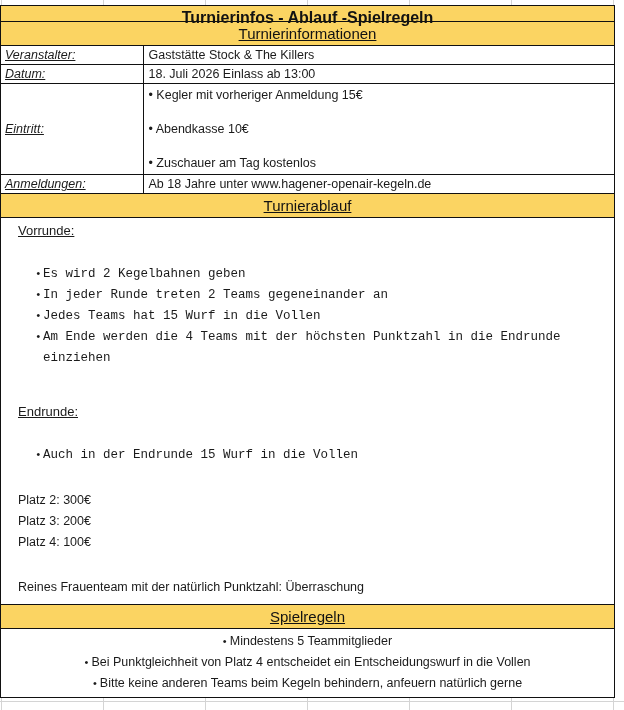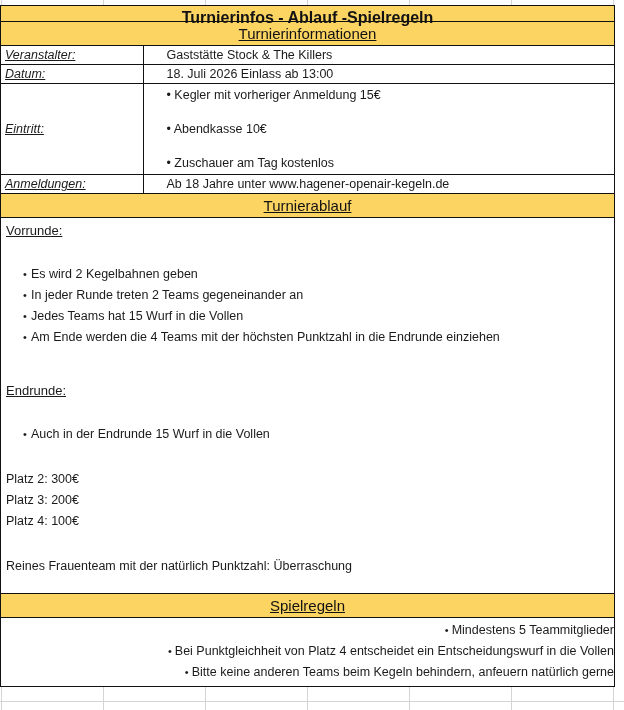--- a/index.html
+++ b/index.html
@@ -86,47 +86,48 @@
     box-sizing: border-box;
   }
   table.info td.label {
     width: 142px;
     border-right: 1px solid #111111;
   }
   table.info td.label span {
     text-decoration: underline;
     font-style: italic;
   }
-  table.info td.value { padding-left: 23px; }
+  table.info td.value { padding-left: 5px; }
   table.info tr td:last-child { border-right: none; }
 
   .eintritt-line { line-height: 18px; }
   .eintritt-line + .eintritt-line { margin-top: 16px; }
 
   
   .ablauf-body {
-    padding: 4px 0 6px 0;
+    padding: 4px 0 6px 12px;
     font-size: 12.5px;
     color: #1b1b1b;
     border-bottom: 1px solid #111111;
     box-sizing: border-box;
     min-height: 376px;
   }
   .sec-head {
     padding-left: 5px;
     font-size: 13px;
     text-decoration: underline;
     margin-bottom: 26px;
     margin-top: 1px;
   }
   .bullets { margin: 0; padding: 0; list-style: none; }
   .bullets li {
     padding-left: 30px;
     line-height: 21px;
     position: relative;
+    font-family: Liberation Mono, monospace;
   }
   .bullets li::before {
     content: "\2022";
     position: absolute;
     left: 22px;
     font-size: 11px;
     top: 0px;
   }
   .gap-lg { height: 34px; }
   .gap-md { height: 24px; }
@@ -135,21 +136,21 @@
     line-height: 21px;
   }
 
   
   .regeln-body {
     text-align: center;
     font-size: 12.5px;
     color: #1b1b1b;
     padding: 2px 0 3px 0;
   }
-  .regeln-body div { line-height: 21px; text-align: right; }
+  .regeln-body div { line-height: 21px; }
   .regeln-body div::before {
     content: "\2022  ";
     font-size: 11px;
   }
 </style>
 </head>
 <body>
 
 <div class="sheet-grid"></div>
 

